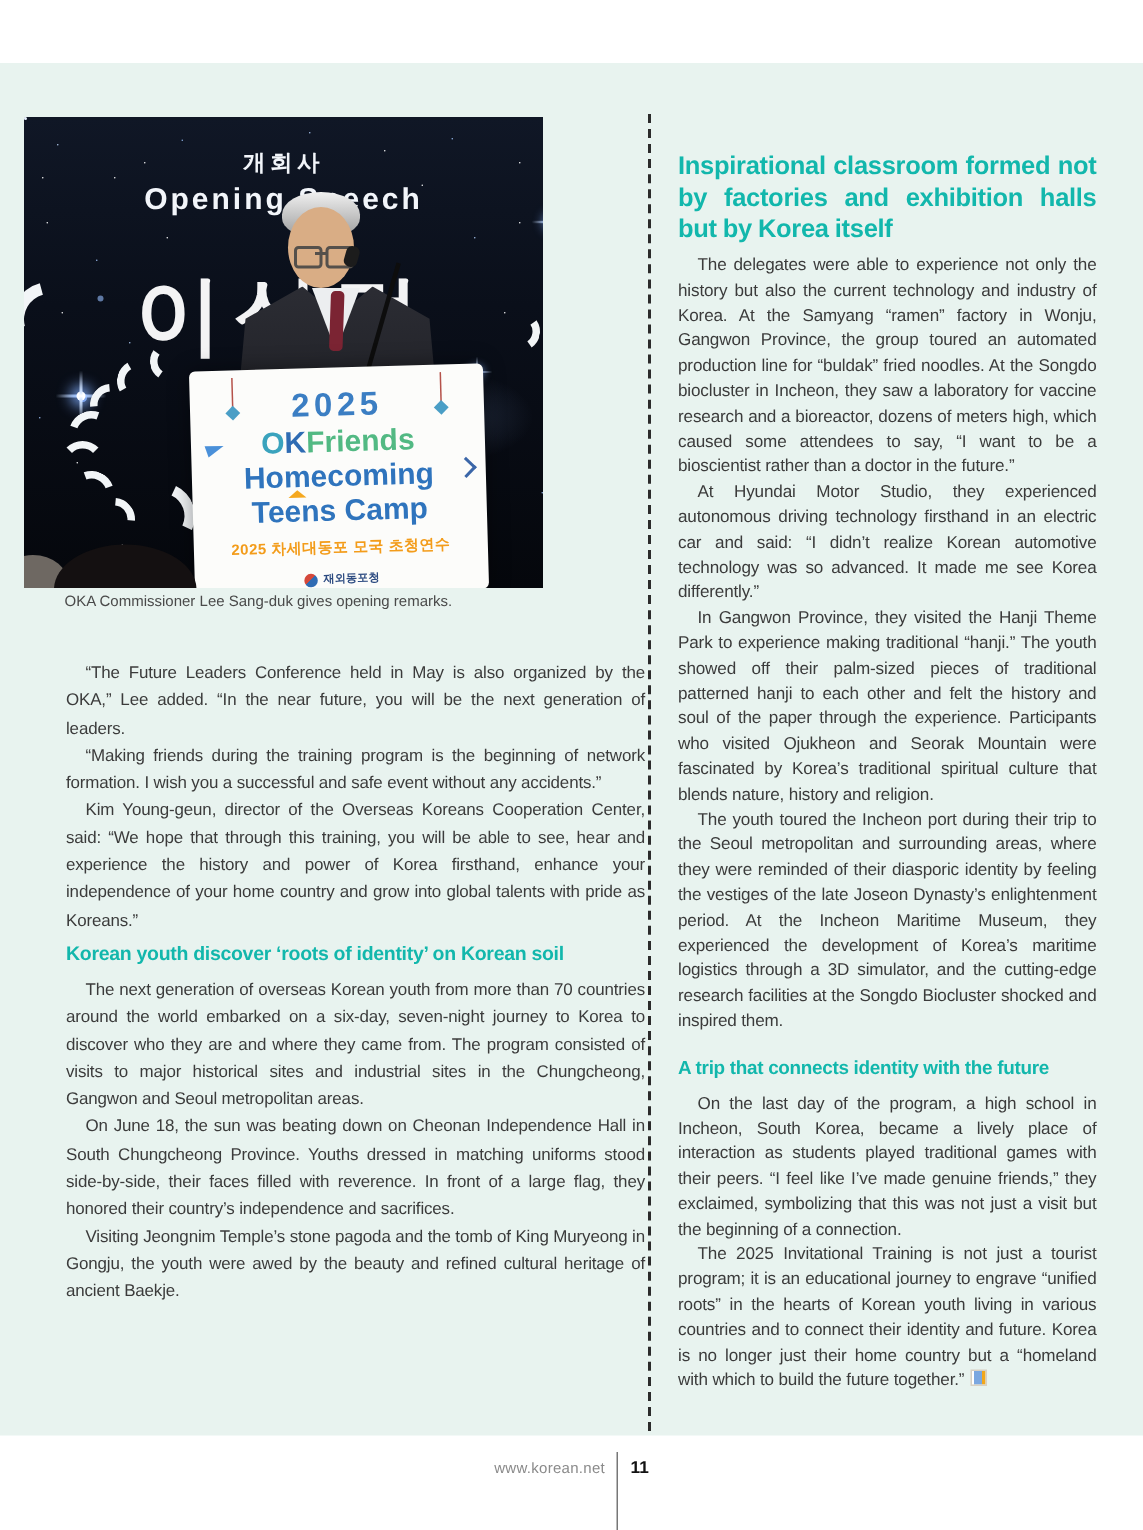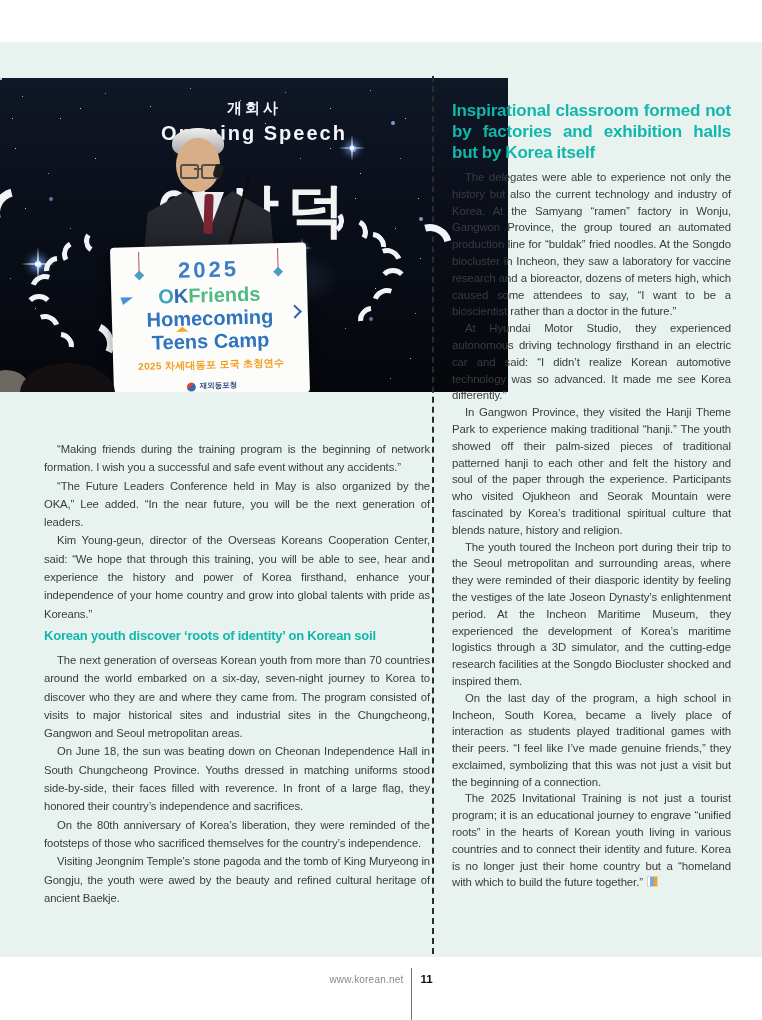--- a/index.html
+++ b/index.html
@@ -1,21 +1,21 @@
 <!DOCTYPE html>
 <html><head>
 <meta charset="utf-8">
 <style>
   html,body{margin:0;padding:0;background:#ffffff;}
   .page{position:relative;width:762px;height:1020px;background:#ffffff;overflow:hidden;
         font-family:"Liberation Sans",sans-serif;}
   .mint{position:absolute;left:0;top:42px;width:762px;height:915px;background:#e8f3ef;}
 
   
-  .photo{position:absolute;left:0;top:78px;width:508px;height:314px;overflow:hidden;
+  .photo{position:absolute;left:16px;top:78px;width:346px;height:314px;overflow:hidden;
          background:linear-gradient(180deg,#101726 0%,#0a0f1a 40%,#05070c 100%);}
   .dot{position:absolute;width:1px;height:1px;background:#fff;border-radius:50%;
     box-shadow:22px 18px 0 0 #b9d2f4,60px 40px 0 0 #ffffff,105px 15px 0 0 #8fb4e8,
     150px 28px 0 0 #ffffff,190px 10px 0 0 #a9c6ef,240px 22px 0 0 #ffffff,285px 14px 0 0 #9cbdf0,
     330px 30px 0 0 #ffffff,370px 12px 0 0 #b9d2f4,405px 40px 0 0 #ffffff,15px 70px 0 0 #ffffff,
     48px 95px 0 0 #9cbdf0,95px 80px 0 0 #ffffff,265px 45px 0 0 #ffffff,300px 80px 0 0 #aac8f0,
     330px 70px 0 0 #ffffff,360px 95px 0 0 #ffffff,400px 80px 0 0 #9cbdf0,418px 120px 0 0 #ffffff,
     25px 130px 0 0 #ffffff,70px 150px 0 0 #aac8f0,395px 150px 0 0 #ffffff,420px 180px 0 0 #ffffff,
     10px 200px 0 0 #9cbdf0,355px 120px 0 0 #ffffff,375px 210px 0 0 #ffffff,415px 235px 0 0 #aac8f0,
     35px 230px 0 0 #ffffff,320px 130px 0 0 #ffffff,345px 250px 0 0 #9cbdf0,230px 60px 0 0 #ffffff,
@@ -190,45 +190,46 @@
       <div class="s-org">
         <span class="orgdot"></span>
         <span>재외동포청</span>
       </div>
     </div>
 
     <div class="aud2"></div>
     <div class="aud"></div>
   </div>
 
+  <div class="caption">OKA Commissioner Lee Sang-duk gives opening remarks.</div>
   <div class="vdash"></div>
 
   <div class="col-left">
     <div class="paras">
+        <p class="lp">“The Future Leaders Conference held in May is also organized by the OKA,” Lee added. “In the near future, you will be the next generation of leaders.</p>
         <p class="lp">“Making friends during the training program is the beginning of network formation. I wish you a successful and safe event without any accidents.”</p>
-        <p class="lp">“The Future Leaders Conference held in May is also organized by the OKA,” Lee added. “In the near future, you will be the next generation of leaders.</p>
         <p class="lp">Kim Young-geun, director of the Overseas Koreans Cooperation Center, said: “We hope that through this training, you will be able to see, hear and experience the history and power of Korea firsthand, enhance your independence of your home country and grow into global talents with pride as Koreans.”</p>
       </div>
     <h2 class="heading h-left">Korean youth discover ‘roots of identity’ on Korean soil</h2>
     <div class="paras">
         <p class="lp">The next generation of overseas Korean youth from more than 70 countries around the world embarked on a six-day, seven-night journey to Korea to discover who they are and where they came from. The program consisted of visits to major historical sites and industrial sites in the Chungcheong, Gangwon and Seoul metropolitan areas.</p>
         <p class="lp">On June 18, the sun was beating down on Cheonan Independence Hall in South Chungcheong Province. Youths dressed in matching uniforms stood side-by-side, their faces filled with reverence. In front of a large flag, they honored their country’s independence and sacrifices.</p>
-        <p class="lp">On the 80th anniversary of Korea’s liberation, they were reminded of the footsteps of those who sacrificed themselves for the country’s independence.</p>
         <p class="lp">Visiting Jeongnim Temple’s stone pagoda and the tomb of King Muryeong in Gongju, the youth were awed by the beauty and refined cultural heritage of ancient Baekje.</p>
       </div>
   </div>
 
   <div class="col-right">
     <h2 class="heading h-right1">Inspirational classroom formed not by factories and exhibition halls but by Korea itself</h2>
     <div class="paras">
         <p class="rp">The delegates were able to experience not only the history but also the current technology and industry of Korea. At the Samyang “ramen” factory in Wonju, Gangwon Province, the group toured an automated production line for “buldak” fried noodles. At the Songdo biocluster in Incheon, they saw a laboratory for vaccine research and a bioreactor, dozens of meters high, which caused some attendees to say, “I want to be a bioscientist rather than a doctor in the future.”</p>
         <p class="rp">At Hyundai Motor Studio, they experienced autonomous driving technology firsthand in an electric car and said: “I didn’t realize Korean automotive technology was so advanced. It made me see Korea differently.”</p>
         <p class="rp">In Gangwon Province, they visited the Hanji Theme Park to experience making traditional “hanji.” The youth showed off their palm-sized pieces of traditional patterned hanji to each other and felt the history and soul of the paper through the experience. Participants who visited Ojukheon and Seorak Mountain were fascinated by Korea’s traditional spiritual culture that blends nature, history and religion.</p>
         <p class="rp">The youth toured the Incheon port during their trip to the Seoul metropolitan and surrounding areas, where they were reminded of their diasporic identity by feeling the vestiges of the late Joseon Dynasty’s enlightenment period. At the Incheon Maritime Museum, they experienced the development of Korea’s maritime logistics through a 3D simulator, and the cutting-edge research facilities at the Songdo Biocluster shocked and inspired them.</p>
       </div>
+    <h2 class="heading h-right2">A trip that connects identity with the future</h2>
     <div class="paras">
         <p class="rp">On the last day of the program, a high school in Incheon, South Korea, became a lively place of interaction as students played traditional games with their peers. “I feel like I’ve made genuine friends,” they exclaimed, symbolizing that this was not just a visit but the beginning of a connection.</p>
         <p class="rp">The 2025 Invitational Training is not just a tourist program; it is an educational journey to engrave “unified roots” in the hearts of Korean youth living in various countries and to connect their identity and future. Korea is no longer just their home country but a “homeland with which to build the future together.”<span class="endmark"></span></p>
       </div>
   </div>
 
   <div class="footer">
     <span class="url">www.korean.net</span>
     <span class="vline"></span>
     <span class="pagenum">11</span>

